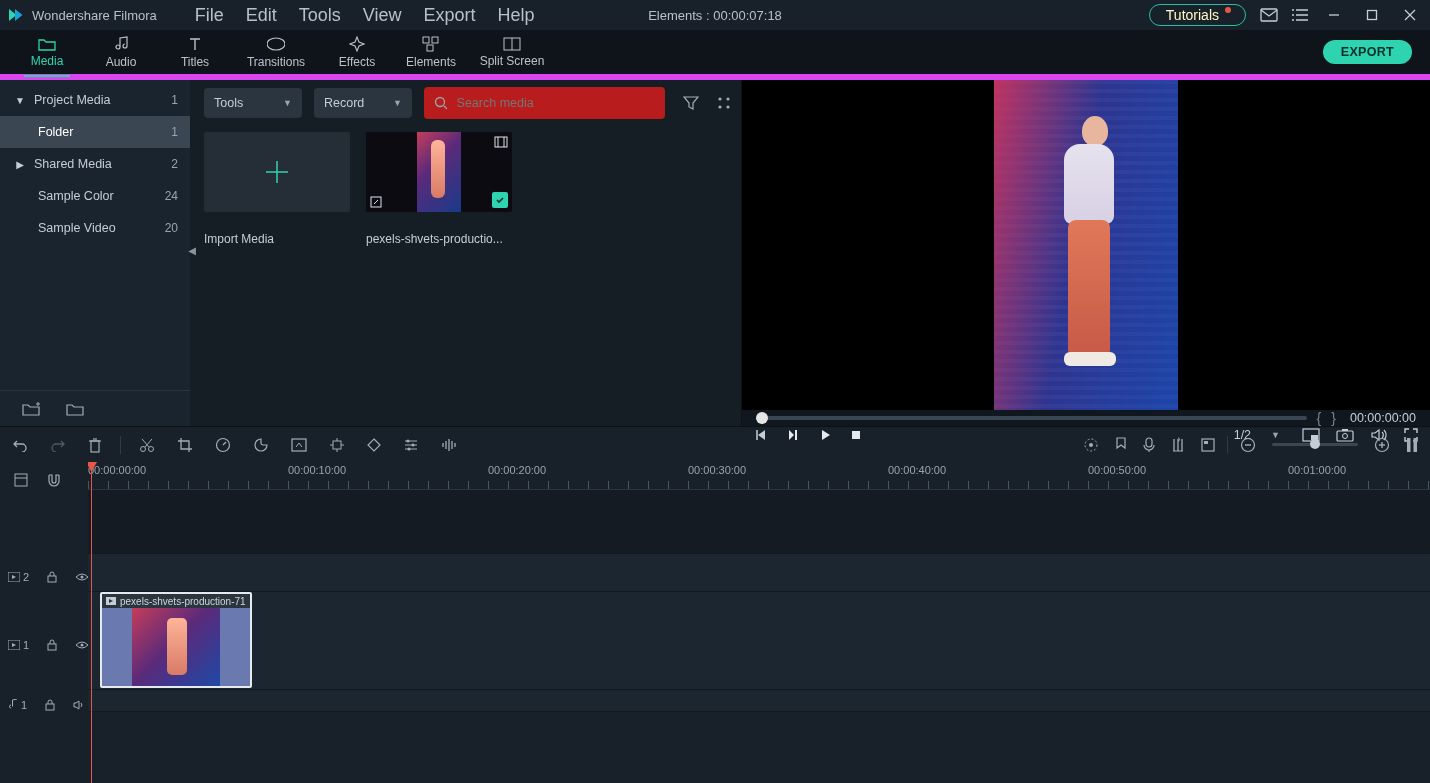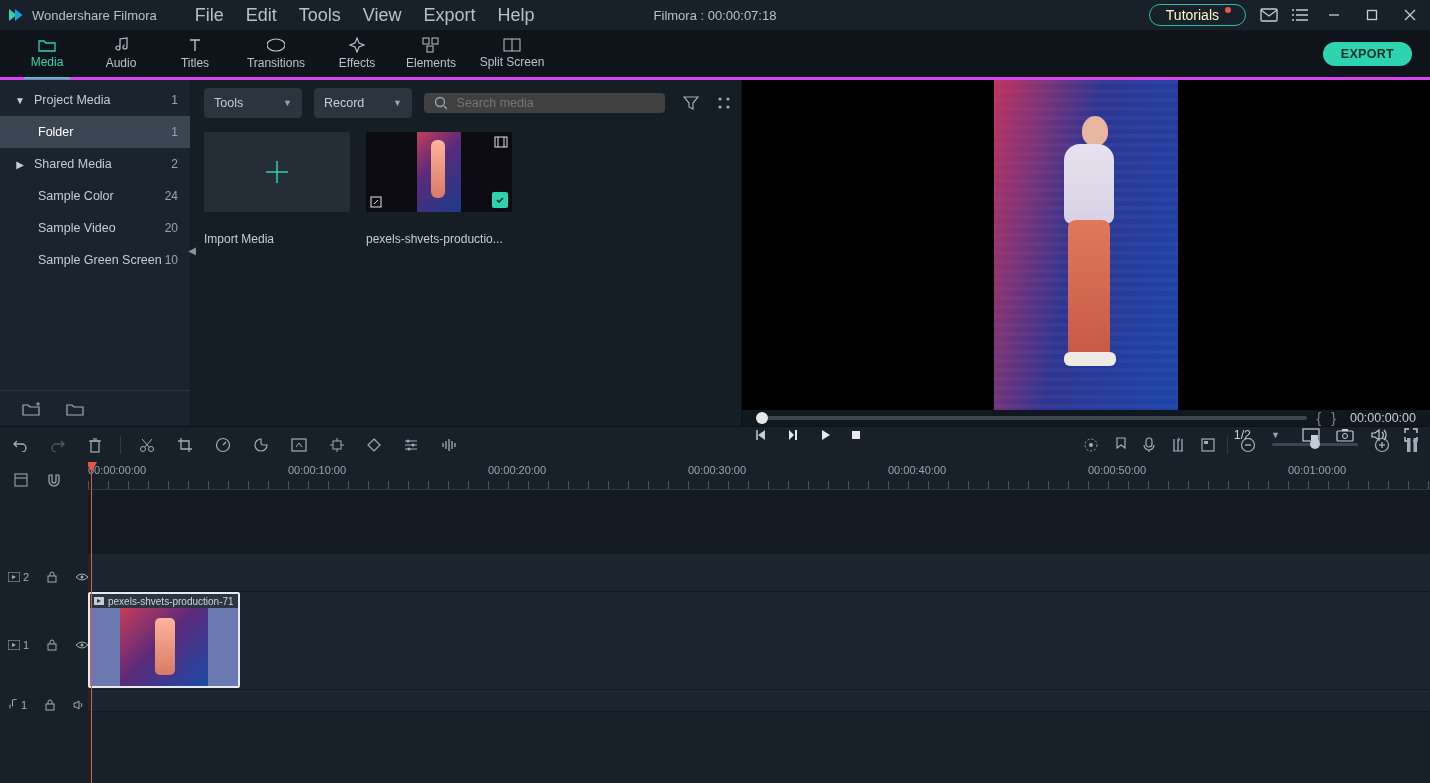--- a/index.html
+++ b/index.html
@@ -12,21 +12,21 @@
 .app-name { font-size: 13px; }
 .menu-strip { display: flex; gap: 6px; margin-left: 30px; }
 .menu-strip span { padding: 2px 8px; font-size: 18px; cursor: default; }
 .title-center { position: absolute; left: 50%; transform: translateX(-50%); font-size: 13px; }
 .title-right { margin-left: auto; display: flex; align-items: center; gap: 14px; }
 .tutorials { border: 1px solid #27bfa3; border-radius: 12px; padding: 2px 14px 2px 16px; color: #fef9c3; font-size: 14px; display: flex; align-items: flex-start; gap: 6px; }
 .tutorials .dot { width: 6px; height: 6px; border-radius: 50%; background: #e85644; }
 .sys-btn { width: 24px; height: 24px; display: flex; align-items: center; justify-content: center; }
 
 
-.main-tabs { height: 50px; background: #0e1419; display: flex; align-items: center; padding-left: 10px; border-bottom: 3px solid #d946ef; }
+.main-tabs { height: 50px; background: #0e1419; display: flex; align-items: center; padding-left: 10px; border-bottom: 6px solid #d946ef; }
 .mtab { width: 74px; height: 50px; display: flex; flex-direction: column; align-items: center; justify-content: center; gap: 3px; font-size: 12px; color: #bac3cc; position: relative; }
 .mtab.transitions, .mtab.splitscreen { width: 88px; }
 .mtab.active { color: #2ed3b0; }
 .mtab.active::after { content: ""; position: absolute; bottom: 0; left: 14px; right: 14px; height: 2px; background: #2ed3b0; }
 .export-btn { margin-left: auto; margin-right: 18px; background: #2ed3b0; color: #073028; border-radius: 14px; padding: 5px 18px; font-size: 12.5px; font-weight: 600; letter-spacing: .3px; }
 
 
 .middle { height: 346px; display: flex; }
 
 
@@ -38,21 +38,21 @@
 .sb-item.selected { background: #3a4652; color: #fff; }
 .sb-item.indent { padding-left: 38px; }
 .sb-bottom { height: 36px; display: flex; align-items: center; gap: 26px; padding-left: 22px; border-top: 1px solid #2a3540; }
 .sb-collapse { position: absolute; right: -6px; top: 165px; color: #8a939c; font-size: 10px; }
 
 
 .media-panel { flex: 1; background: #151d25; min-width: 0; border-right: 1px solid #0b1116; }
 .mp-toolbar { height: 46px; display: flex; align-items: center; gap: 12px; padding: 0 10px 0 14px; }
 .dd { background: #2a3540; height: 30px; border-radius: 4px; display: flex; align-items: center; padding: 0 10px; font-size: 12.5px; color: #c5cdd6; position: relative; min-width: 98px; }
 .dd .caret { margin-left: auto; font-size: 9px; color: #9aa4af; }
-.search { flex: 1; background: #404040; height: 20px; border-radius: 4px; display: flex; align-items: center; padding: 0 10px; gap: 10px; }
+.search { flex: 1; background: #b91c1c; height: 32px; border-radius: 4px; display: flex; align-items: center; padding: 0 10px; gap: 10px; }
 .search input { background: transparent; border: none; outline: none; color: #c5cdd6; font-size: 12.5px; width: 100%; }
 .mp-icons { display: flex; gap: 18px; padding-left: 6px; }
 
 .mp-grid { padding: 6px 10px 0 14px; display: flex; gap: 16px; }
 .mcard { width: 146px; }
 .thumb { width: 146px; height: 80px; background: #252e37; border-radius: 2px; position: relative; display: flex; align-items: center; justify-content: center; }
 .thumb.add { cursor: pointer; }
 .thumb.add svg line { stroke: #2ed3b0; }
 .thumb.clip { background: #0c0b12; overflow: hidden; }
 .clip-img { width: 44px; height: 80px; background: linear-gradient(135deg, #c43d5a 0%, #5b2a7a 40%, #1a3a8a 100%); position: relative; }
@@ -101,21 +101,21 @@
 .ruler { height:28px; position:relative; border-bottom:1px solid #2a3540;}
 .ruler-label { position:absolute; top:2px; font-size:11px; color:#9aa4af;}
 .ruler-ticks { position:absolute; bottom:0; left:0; right:0; height:8px; background:repeating-linear-gradient(90deg, #4a5560 0 1px, transparent 1px 20px);}
 .playhead { position:absolute; top:0; bottom:0; width:1px; background:#e85644; left:3px;}
 .playhead::before{content:"";position:absolute;top:0;left:-5px;width:11px;height:10px;background:#e85644;clip-path:polygon(0 0,100% 0,50% 100%);}
 .tracks { position:absolute; top:28px; left:0; right:0;}
 .track { height:38px; border-bottom:1px solid #12191f;}
 .track.big { height:98px;}
 .track.spacer { height:64px; background:#141b22;}
 .track.dark { background:#1c2630;}
-.clip-tl { position:absolute; top:0; left:0; width:152px; height:96px; background:#7a8bbf; border:2px solid #e6e9ee; border-radius:2px; overflow:hidden;}
+.clip-tl { position:absolute; top:0; left:12px; width:152px; height:96px; background:#7a8bbf; border:2px solid #e6e9ee; border-radius:2px; overflow:hidden;}
 .clip-tl-bar{ height:14px; background:#2a3540; display:flex; align-items:center; gap:4px; padding:0 4px; font-size:10px; color:#cfd6de;}
 .clip-tl-body{ flex:1; display:flex; height:82px;}
 .clip-tl-body .seg{ flex:1; background:linear-gradient(135deg,#c43d5a 0%,#5b2a7a 45%,#1a4aa8 100%); position:relative;}
 .clip-tl-body .seg::after{content:"";position:absolute;left:40%;top:12%;width:22%;height:70%;background:linear-gradient(#ffb49a,#d87a66);border-radius:5px;}
 .clip-tl-body .pad{ width:30px; background:#6a7ab0;}
 
 .icon-btn { color:#a3adb7; display:inline-flex; }
 
 </style>
 </head>
@@ -130,21 +130,21 @@
   </span>
   <span class="app-name">Wondershare Filmora</span>
   <div class="menu-strip">
     <span>File</span>
     <span>Edit</span>
     <span>Tools</span>
     <span>View</span>
     <span>Export</span>
     <span>Help</span>
   </div>
-  <div class="title-center">Filmora : 00:00:07:18</div>
+  <div class="title-center">Elements : 00:00:07:18</div>
   <div class="title-right">
     <div class="tutorials">
       <span>Tutorials</span>
       <span class="dot"></span>
     </div>
     <span class="icon-btn">
         <svg width="18" height="14" viewBox="0 0 18 14">
           <rect x="1" y="1" width="16" height="12" rx="1" fill="none" stroke="#c5cdd6" stroke-width="1.3"></rect>
           <path d="M1 2 L9 8 L17 2" fill="none" stroke="#c5cdd6" stroke-width="1.3"></path>
         </svg>
@@ -245,24 +245,20 @@
         <span>Shared Media</span>
         <span class="count">2</span>
       </div>
       <div class="sb-item indent">
         <span>Sample Color</span>
         <span class="count">24</span>
       </div>
       <div class="sb-item indent">
         <span>Sample Video</span>
         <span class="count">20</span>
-      </div>
-      <div class="sb-item indent">
-        <span>Sample Green Screen</span>
-        <span class="count">10</span>
       </div>
     </div>
     <div class="sb-bottom">
       <span class="icon-btn">
           <svg width="18" height="14">
             <path d="M1 3 L6 3 L8 5 L17 5 L17 13 L1 13 Z" fill="none" stroke="#a3adb7" stroke-width="1.2"></path>
             <line x1="14" y1="2" x2="18" y2="2" stroke="#a3adb7"></line>
             <line x1="16" y1="0" x2="16" y2="4" stroke="#a3adb7"></line>
           </svg>
         </span>

